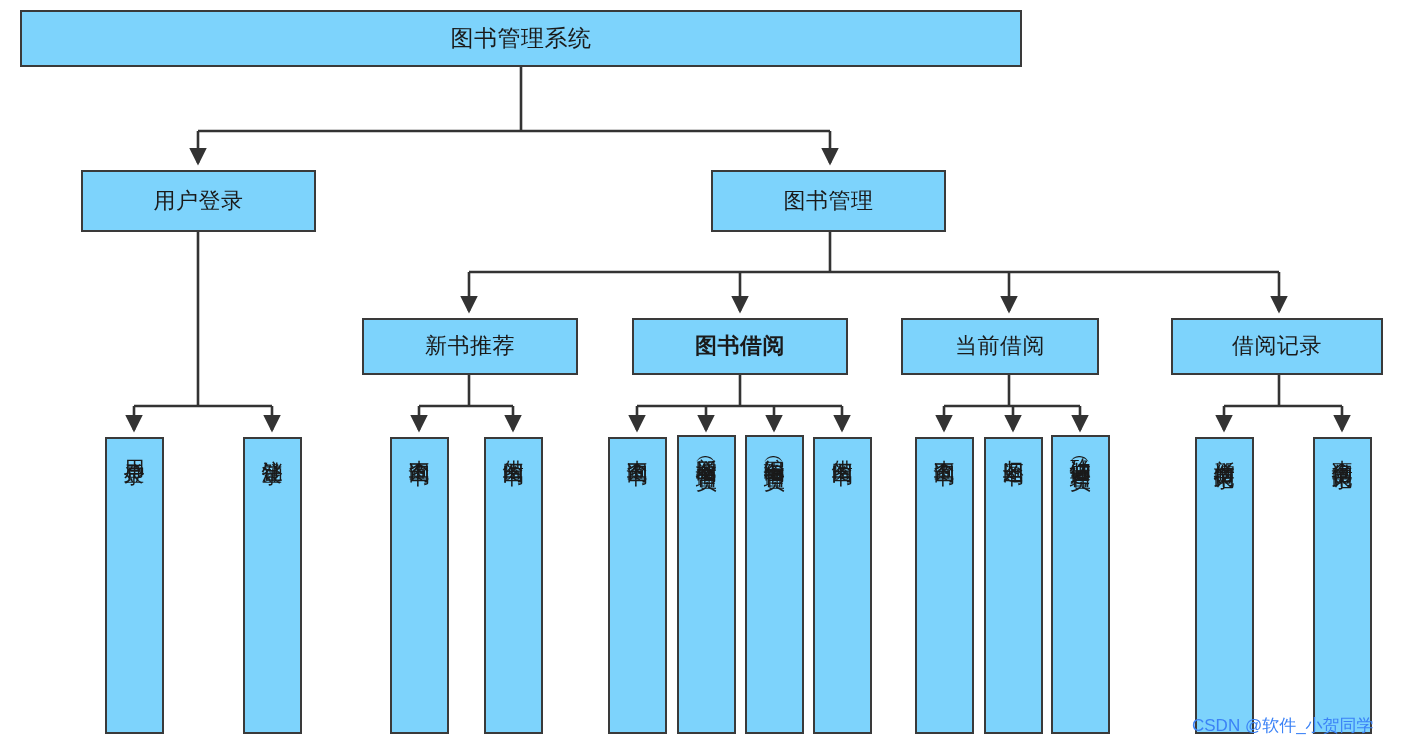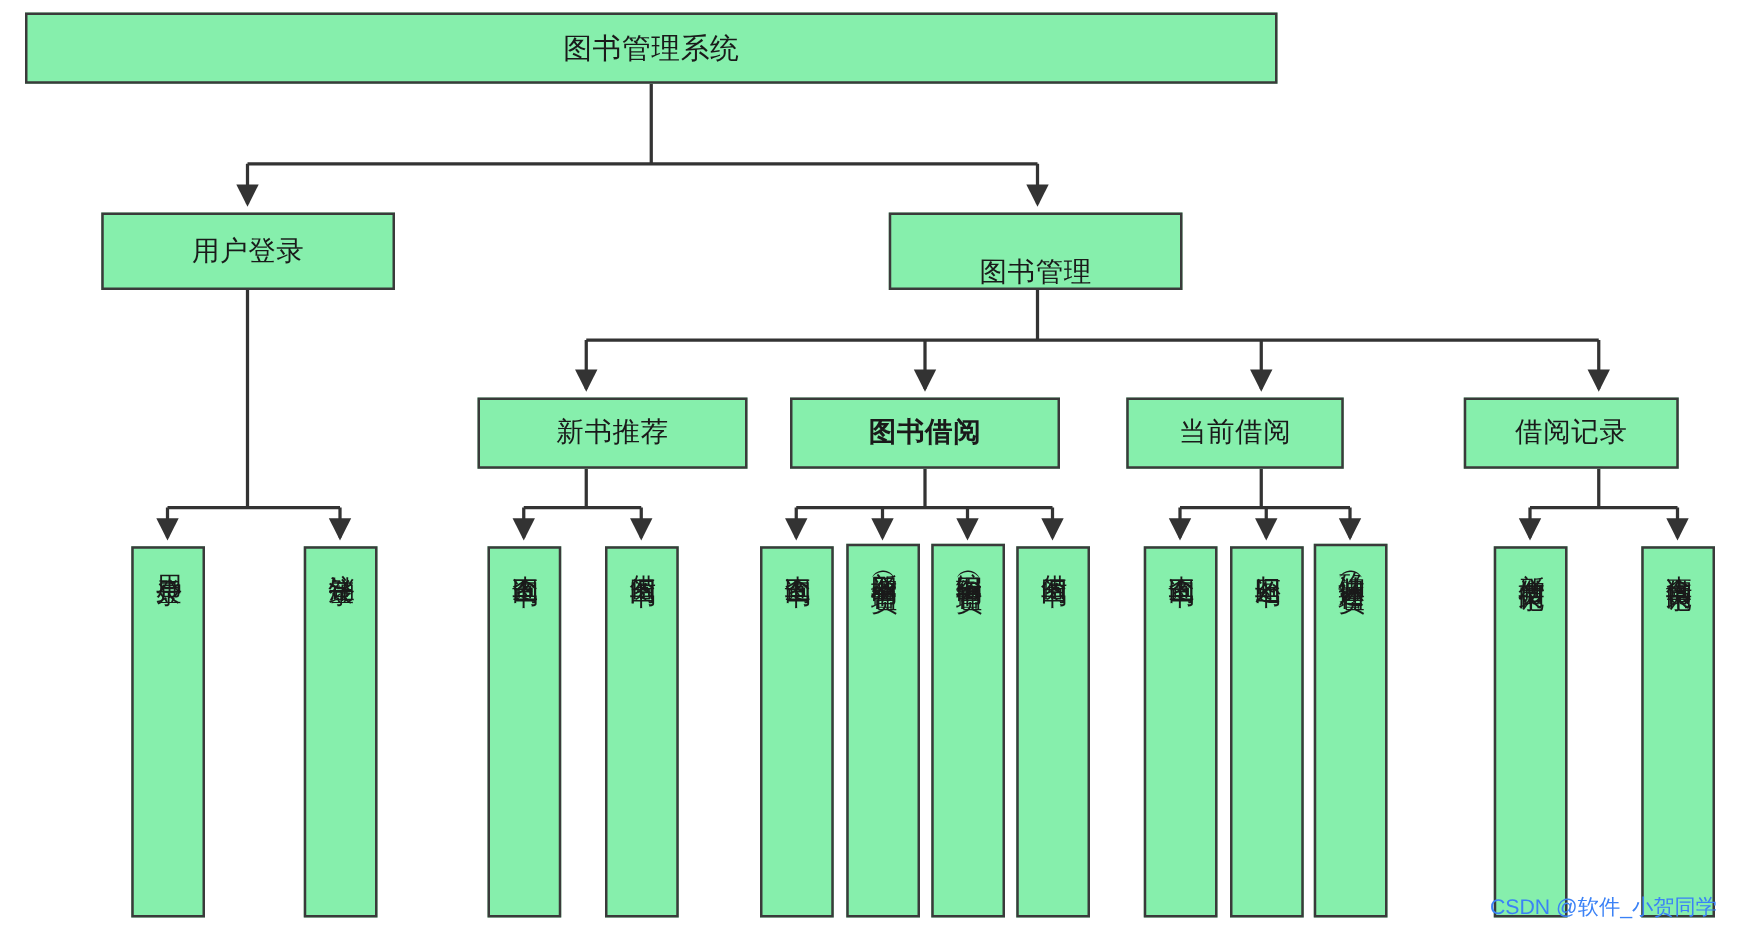--- a/index.html
+++ b/index.html
@@ -23,21 +23,21 @@
     position: absolute;
     left: 0;
     top: 0;
     width: 1405px;
     height: 747px;
     pointer-events: none;
   }
   .node {
     position: absolute;
     box-sizing: border-box;
-    background: #86efac;
+    background: #7dd3fc;
     border: 2px solid #3a3a3a;
     display: flex;
     align-items: center;
     justify-content: center;
     color: #1a1a1a;
   }
   .node-label {
     display: block;
     text-align: center;
     white-space: nowrap;
@@ -126,34 +126,34 @@
     </g>
   </svg>
 
   <div class="node horizontal root" style="left:20px; top:10px; width:1002px; height:57px;">
     <span class="node-label">图书管理系统</span>
   </div>
 
   <div class="node horizontal" style="left:81px; top:170px; width:235px; height:62px;">
     <span class="node-label">用户登录</span>
   </div>
-  <div class="node horizontal" style="left:711px; top:170px; width:235px; height:62px;align-items:flex-end;">
+  <div class="node horizontal" style="left:711px; top:170px; width:235px; height:62px;">
     <span class="node-label">图书管理</span>
   </div>
 
-  <div class="node horizontal" style="left:362px; top:318px; width:216px; height:57px;margin-left:20px;">
+  <div class="node horizontal" style="left:362px; top:318px; width:216px; height:57px;">
     <span class="node-label">新书推荐</span>
   </div>
   <div class="node horizontal" style="left:632px; top:318px; width:216px; height:57px;font-weight:bold;">
     <span class="node-label">图书借阅</span>
   </div>
-  <div class="node horizontal" style="left:901px; top:318px; width:174px; height:57px;">
+  <div class="node horizontal" style="left:901px; top:318px; width:198px; height:57px;">
     <span class="node-label">当前借阅</span>
   </div>
-  <div class="node horizontal" style="left:1171px; top:318px; width:172px; height:57px;">
+  <div class="node horizontal" style="left:1171px; top:318px; width:212px; height:57px;">
     <span class="node-label">借阅记录</span>
   </div>
 
   <div class="node vertical" style="left:105px; top:437px; width:59px; height:297px;">
     <span class="node-label">用户登录</span>
   </div>
   <div class="node vertical" style="left:243px; top:437px; width:59px; height:297px;">
     <span class="node-label">注销登录</span>
   </div>
 

